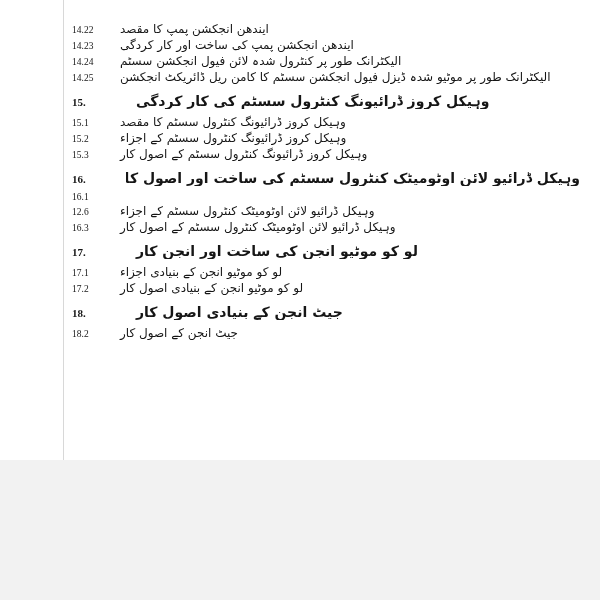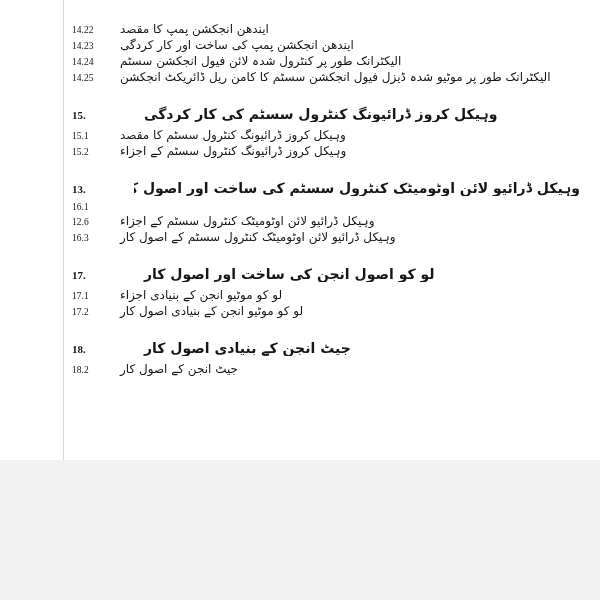--- a/index.html
+++ b/index.html
@@ -86,21 +86,21 @@
   }
   
   .row { justify-content: flex-end; }
   .rowinner {
     display: flex;
     flex-direction: row-reverse;
     align-items: baseline;
     gap: 8px;
     max-width: 100%;
   }
-  .lvl1 .rowinner { gap: 28px; margin-top: 13px; }
+  .lvl1 .rowinner { gap: 20px; }
 </style>
 </head>
 <body>
 
 <div class="page">
   <div class="gutter-line"></div>
   <div class="toc">
       <div class="row lvl2">
         <div class="rowinner">
           <span class="num">14.22</span>
@@ -136,23 +136,29 @@
           <span class="num">15.1</span>
           <span class="title">وہیکل کروز ڈرائیونگ کنٹرول سسٹم کا مقصد</span>
         </div>
       </div>
       <div class="row lvl2">
         <div class="rowinner">
           <span class="num">15.2</span>
           <span class="title">وہیکل کروز ڈرائیونگ کنٹرول سسٹم کے اجزاء</span>
         </div>
       </div>
-      <div class="row lvl1">
-        <div class="rowinner">
-          <span class="num">13.</span>
+      <div class="row lvl2">
+        <div class="rowinner">
+          <span class="num">15.3</span>
+          <span class="title">وہیکل کروز ڈرائیونگ کنٹرول سسٹم کے اصول کار</span>
+        </div>
+      </div>
+      <div class="row lvl1">
+        <div class="rowinner">
+          <span class="num">16.</span>
           <span class="title">وہیکل ڈرائیو لائن اوٹومیٹک کنٹرول سسٹم کی ساخت اور اصول کار</span>
         </div>
       </div>
       <div class="row lvl2">
         <div class="rowinner">
           <span class="num">16.1</span>
         </div>
       </div>
       <div class="row lvl2">
         <div class="rowinner">
@@ -162,21 +168,21 @@
       </div>
       <div class="row lvl2">
         <div class="rowinner">
           <span class="num">16.3</span>
           <span class="title">وہیکل ڈرائیو لائن اوٹومیٹک کنٹرول سسٹم کے اصول کار</span>
         </div>
       </div>
       <div class="row lvl1">
         <div class="rowinner">
           <span class="num">17.</span>
-          <span class="title">لو کو اصول انجن کی ساخت اور اصول کار</span>
+          <span class="title">لو کو موٹیو انجن کی ساخت اور انجن کار</span>
         </div>
       </div>
       <div class="row lvl2">
         <div class="rowinner">
           <span class="num">17.1</span>
           <span class="title">لو کو موٹیو انجن کے بنیادی اجزاء</span>
         </div>
       </div>
       <div class="row lvl2">
         <div class="rowinner">

